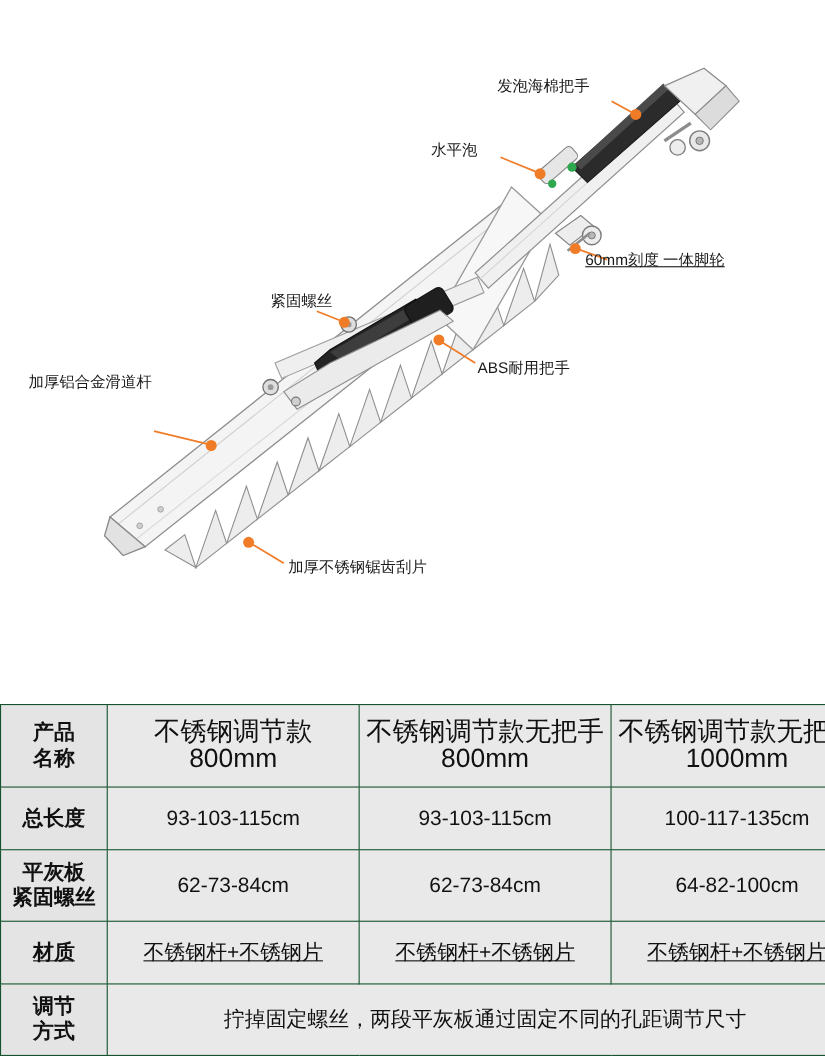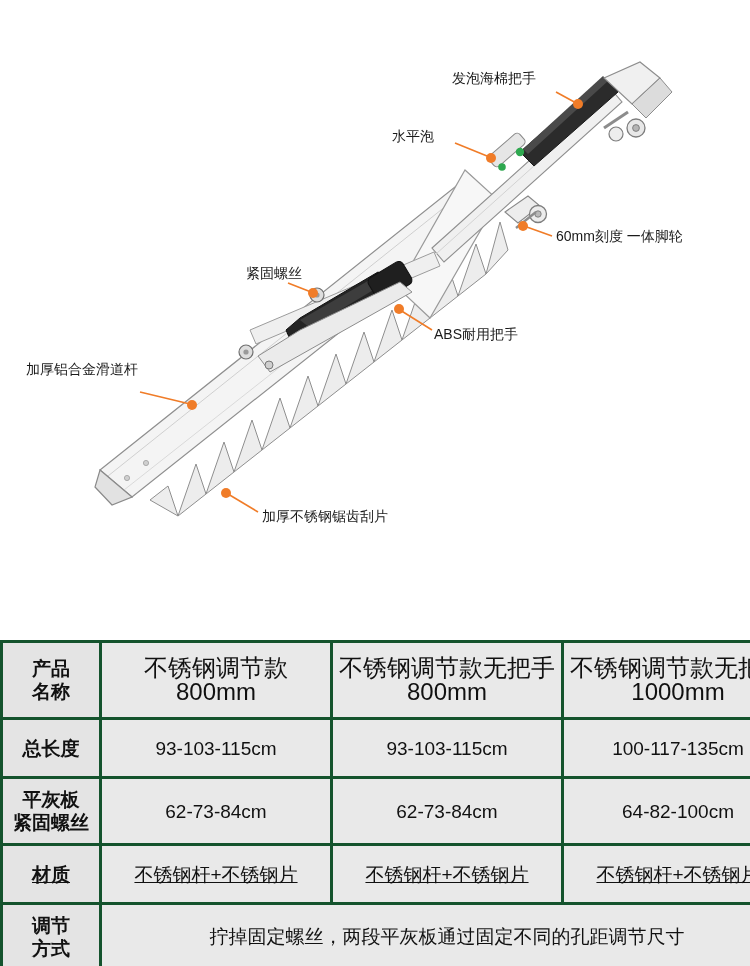--- a/index.html
+++ b/index.html
@@ -45,21 +45,21 @@
     left: 0;
     top: 640px;
     width: 750px;
   }
   table.spec {
     border-collapse: collapse;
     width: 750px;
     table-layout: fixed;
   }
   table.spec td {
-    border: 3px solid #14532d;
+    border: 1px solid #14532d;
     background: #e9e9e9;
     text-align: center;
     vertical-align: middle;
     font-size: 19px;
     color: #111;
     padding: 6px 4px;
     font-family: "Liberation Sans", "DejaVu Sans", sans-serif;
   }
   table.spec td.rowhead {
     width: 88px;
@@ -196,27 +196,27 @@
       <circle cx="399" cy="309" r="5"></circle>
       <circle cx="192" cy="405" r="5"></circle>
       <circle cx="226" cy="493" r="5"></circle>
     </g>
   </svg>
 
   <div class="callout-label" style="left:452px; top:70px;">发泡海棉把手</div>
 
   <div class="callout-label" style="left:392px; top:128px;">水平泡</div>
 
-  <div class="callout-label" style="left:556px; top:228px;">60mm刻度  一体脚轮</div>
+  <div class="callout-label" style="left:532px; top:228px;text-decoration:underline;">60mm刻度  一体脚轮</div>
 
   <div class="callout-label" style="left:214px; top:265px;margin-left:32px;">紧固螺丝</div>
 
   <div class="callout-label" style="left:434px; top:326px;">ABS耐用把手</div>
 
-  <div class="callout-label" style="left:26px; top:361px;">加厚铝合金滑道杆</div>
+  <div class="callout-label" style="left:26px; top:339px;">加厚铝合金滑道杆</div>
 
   <div class="callout-label" style="left:262px; top:508px;font-family:Liberation Serif, serif;">加厚不锈钢锯齿刮片</div>
 </div>
 
 <div id="spec-table-wrap">
   <table class="spec">
     <tbody>
       <tr class="r-name">
         <td class="rowhead">
           <span class="rh-line">产品</span>

